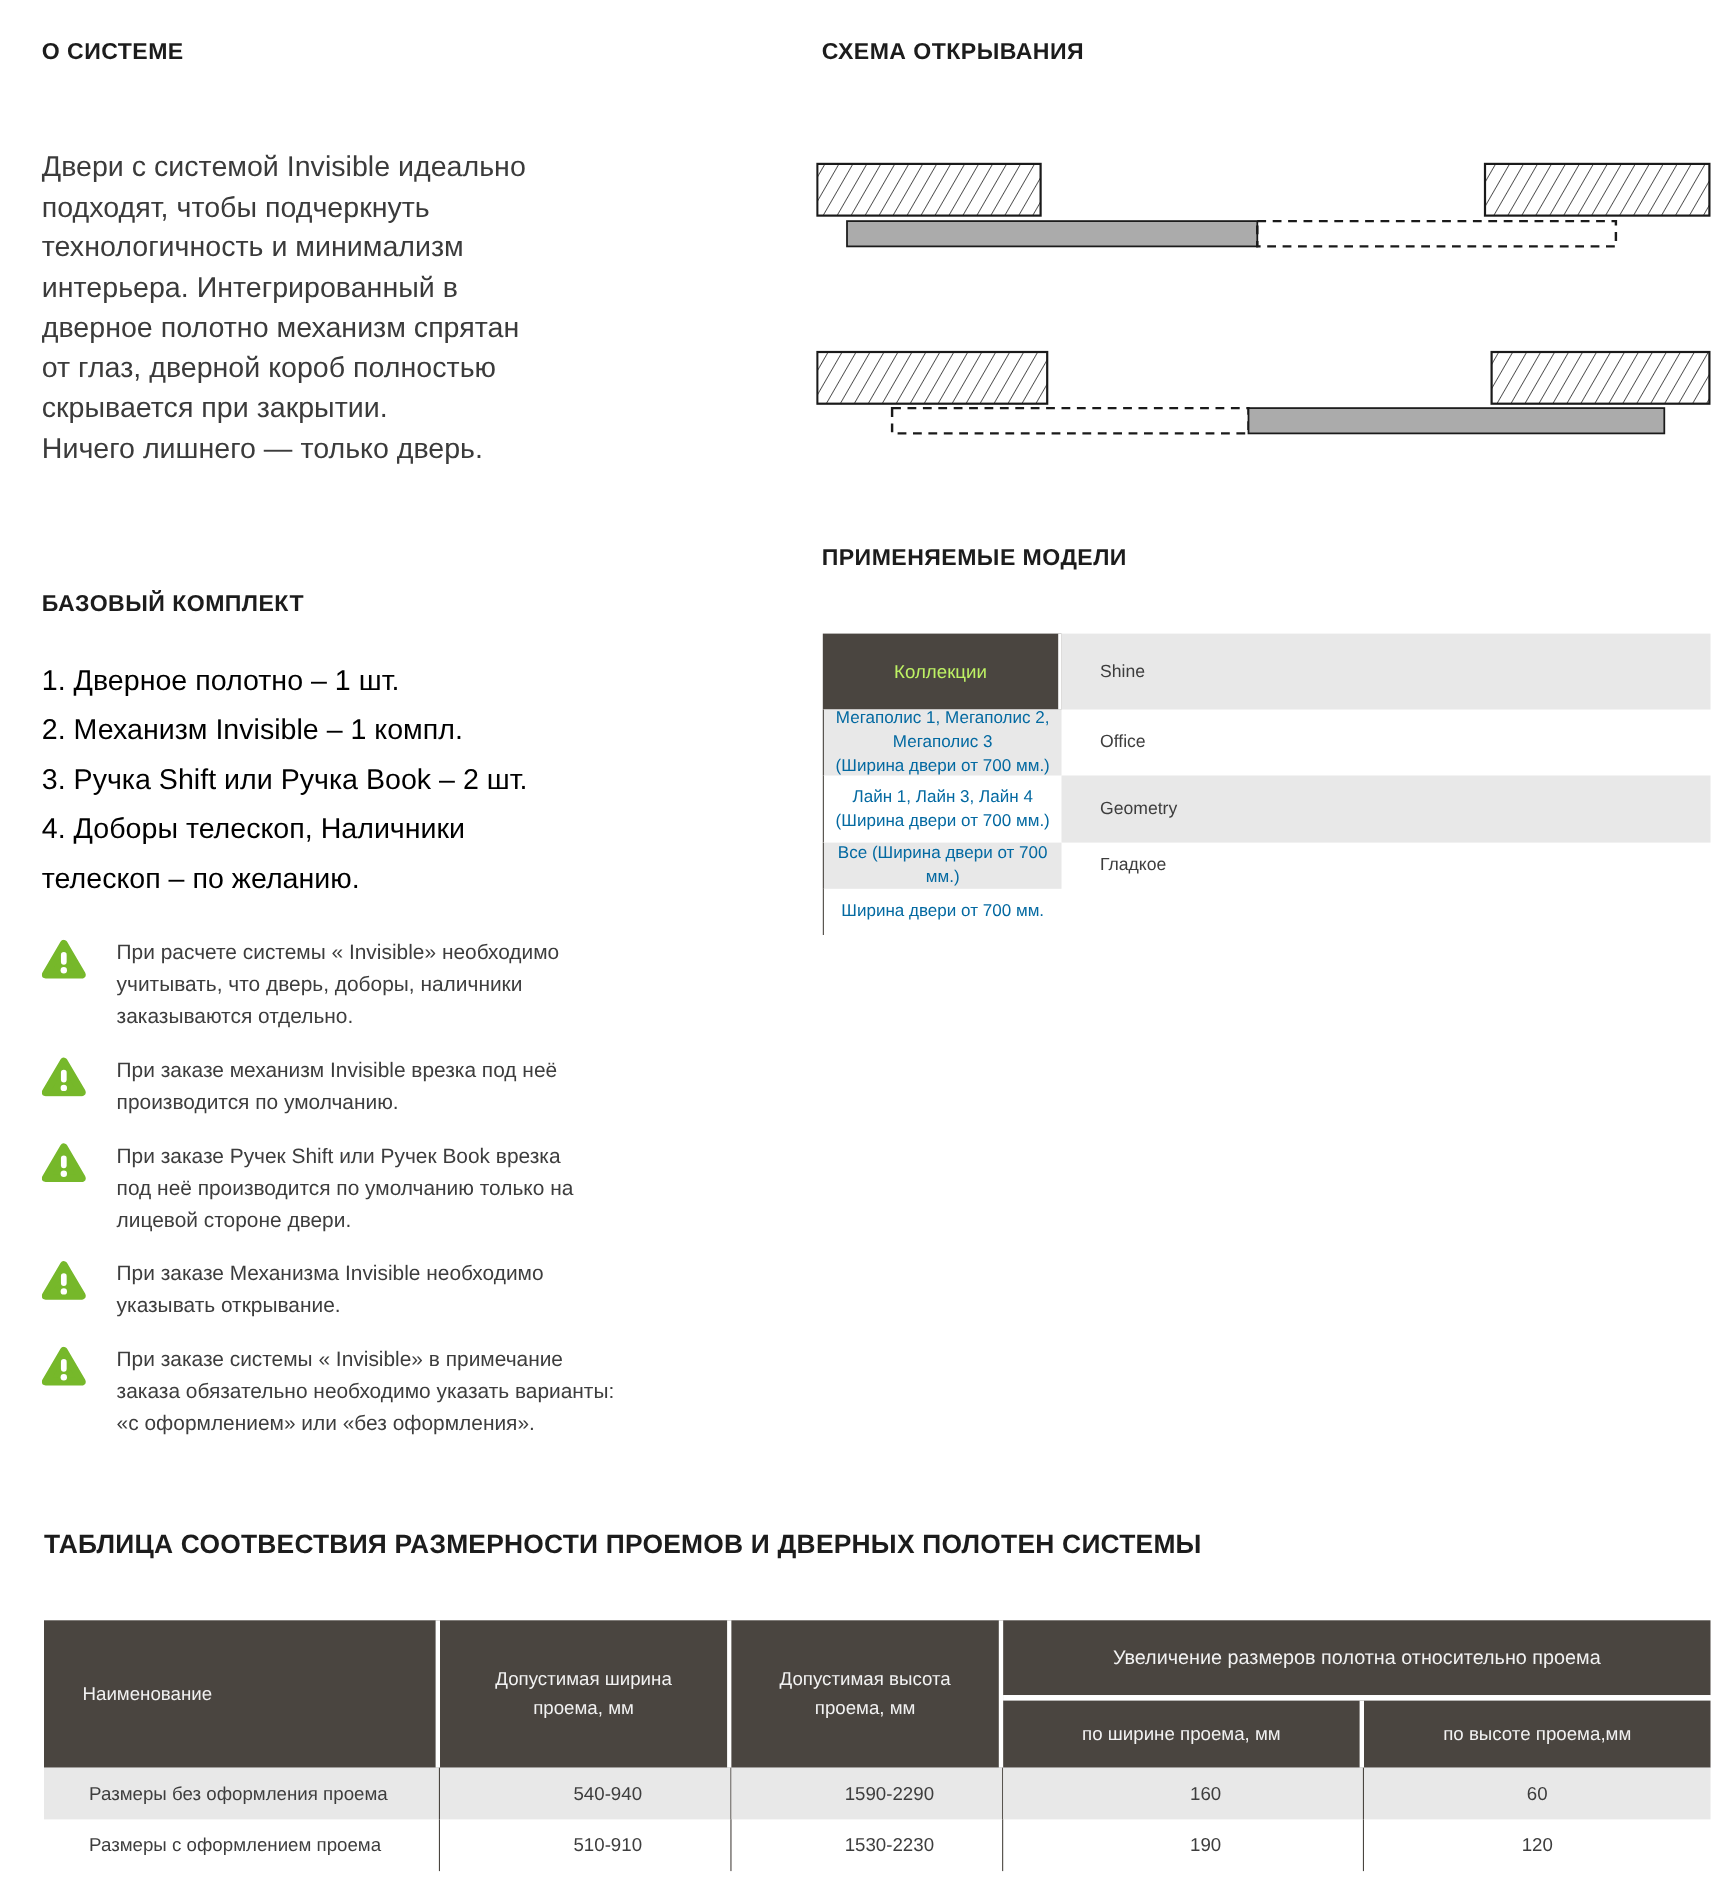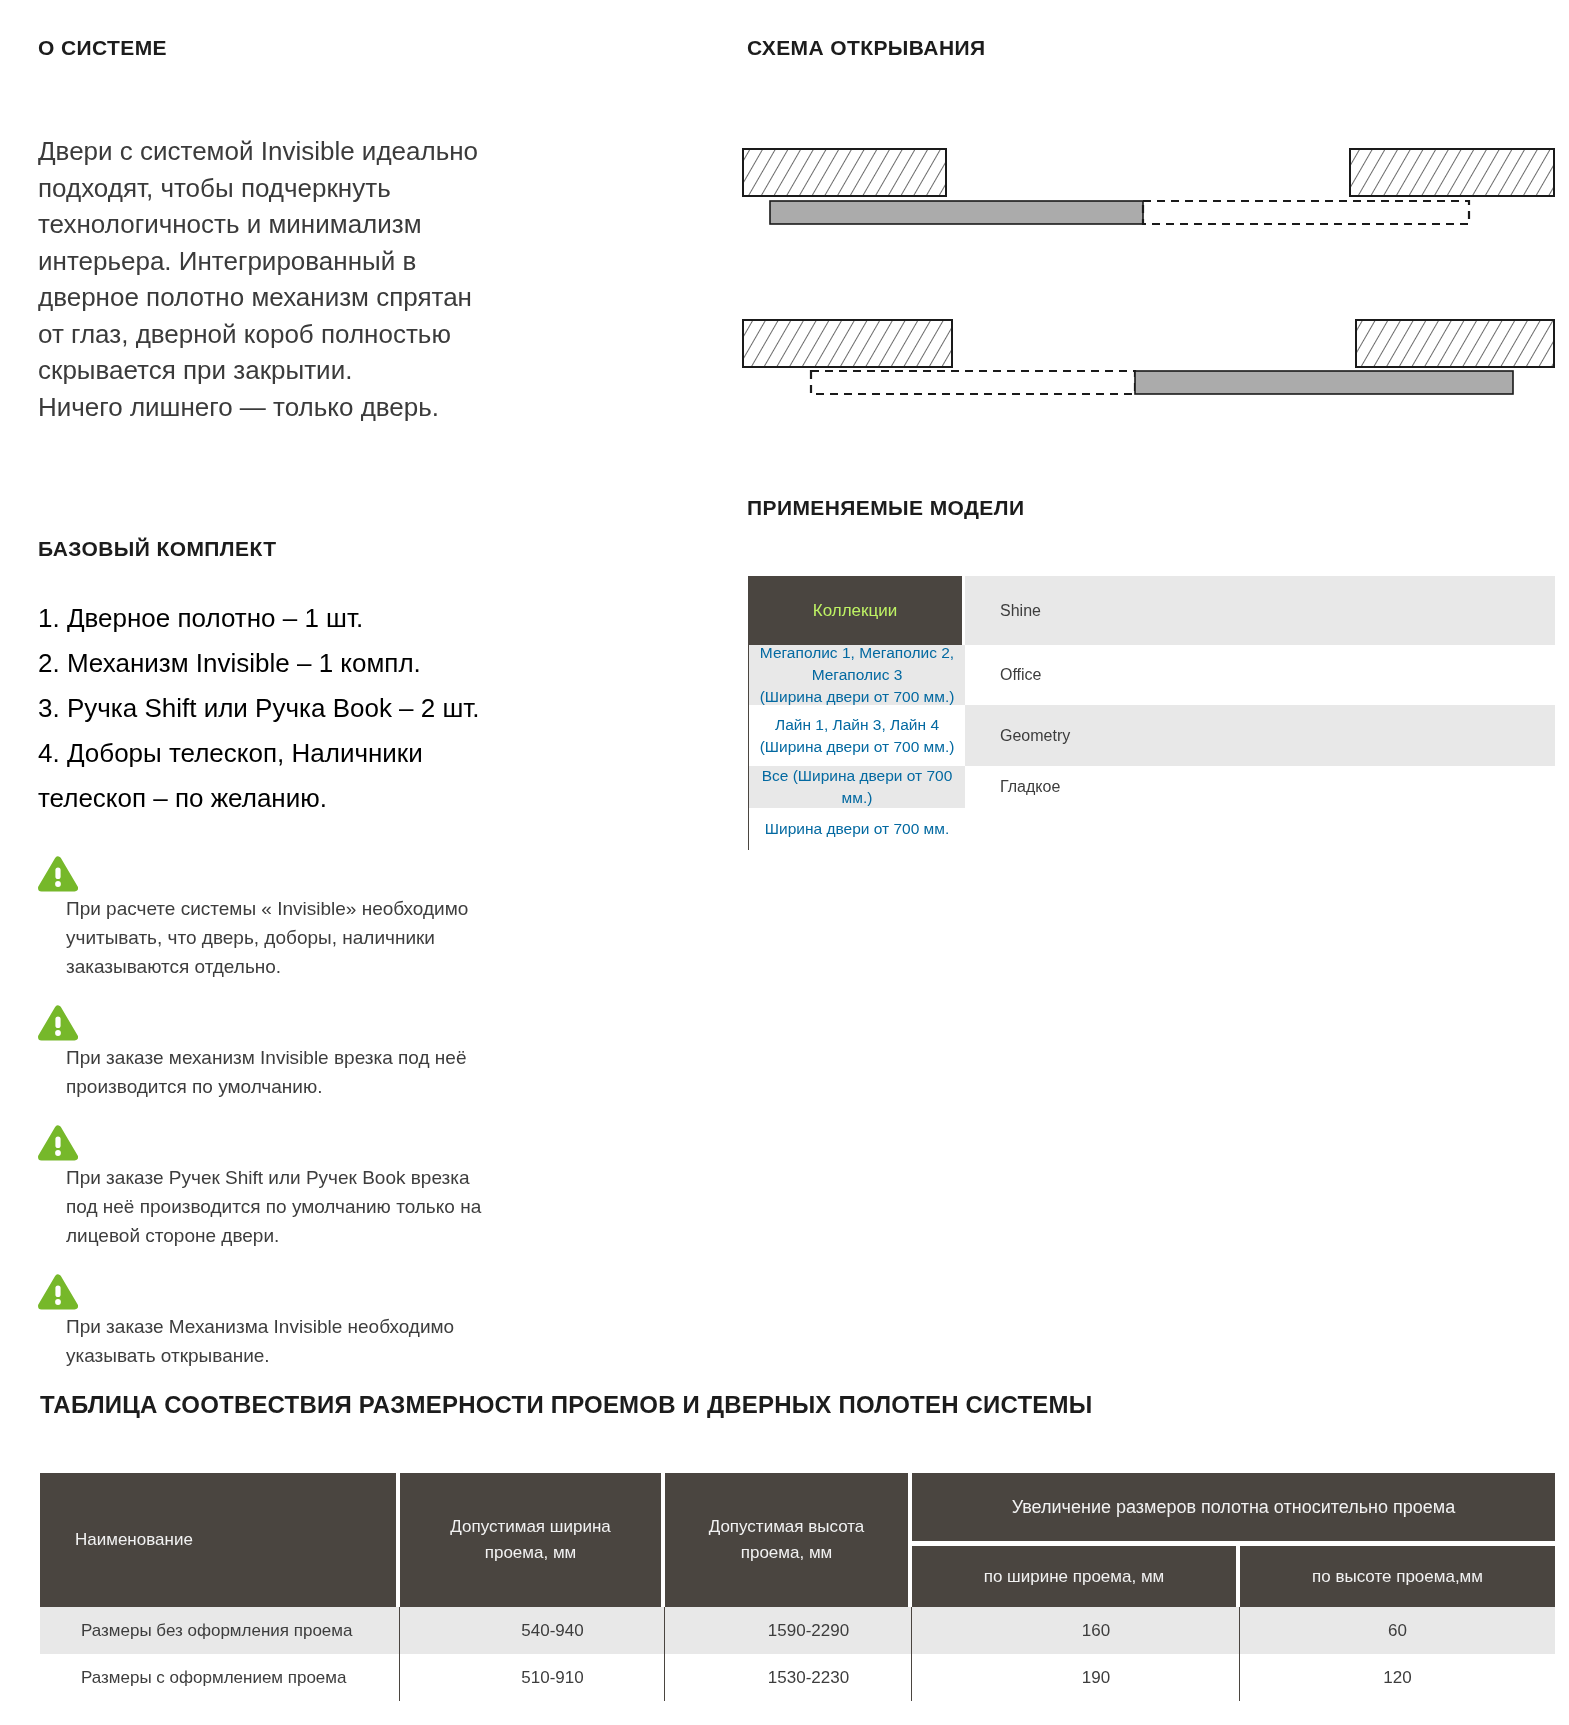--- a/index.html
+++ b/index.html
@@ -23,21 +23,21 @@
   .body-text{
     font-size:26px;line-height:36.5px;font-weight:300;
     color:#3b3b3b;white-space:pre-line;
   }
   .kit-item{
     font-size:26px;line-height:45px;font-weight:300;
     color:#000000;white-space:pre-line;
   }
   
   .warn-list{display:flex;flex-direction:column;gap:20px;width:560px;}
-  .warn-item{display:flex;align-items:flex-start;flex-direction:column;}
+  .warn-item{display:flex;align-items:flex-start;}
   .warn-icon{flex:0 0 40px;margin-top:2px;}
   .warn-text{
     margin-left:28px;font-size:19px;line-height:29px;
     color:#3d3d3d;white-space:pre-line;
   }
   
   .m-table{
     display:grid;width:807px;
     grid-template-columns:217px 590px;
     grid-template-rows:69px 60px 61px 42px 42px;
@@ -141,20 +141,30 @@
 лицевой стороне двери.</div>
     </div>
     <div class="warn-item">
       <svg class="warn-icon" width="40" height="36" viewBox="0 0 40 36">
         <polygon points="20,4 36.5,32 3.5,32" fill="#76b82a" stroke="#76b82a" stroke-width="7" stroke-linejoin="round"></polygon>
         <rect x="17.4" y="11.5" width="5.2" height="11.5" rx="2.6" fill="#ffffff"></rect>
         <circle cx="20" cy="28" r="2.9" fill="#ffffff"></circle>
       </svg>
       <div class="warn-text">При заказе Механизма Invisible необходимо
 указывать открывание.</div>
+    </div>
+    <div class="warn-item">
+      <svg class="warn-icon" width="40" height="36" viewBox="0 0 40 36">
+        <polygon points="20,4 36.5,32 3.5,32" fill="#76b82a" stroke="#76b82a" stroke-width="7" stroke-linejoin="round"></polygon>
+        <rect x="17.4" y="11.5" width="5.2" height="11.5" rx="2.6" fill="#ffffff"></rect>
+        <circle cx="20" cy="28" r="2.9" fill="#ffffff"></circle>
+      </svg>
+      <div class="warn-text">При заказе системы « Invisible» в примечание
+заказа обязательно необходимо указать варианты:
+«с оформлением» или «без оформления».</div>
     </div>
   </div>
 
   <h2 class="abs h-section" style="left:747px;top:36px;">СХЕМА ОТКРЫВАНИЯ</h2>
 
   <svg class="abs" style="left:742px;top:140px;" width="814" height="260" viewBox="0 0 814 260">
     <defs>
       <pattern id="hatch" width="11" height="11" patternUnits="userSpaceOnUse" patternTransform="rotate(30)">
         <line x1="0" y1="0" x2="0" y2="11" stroke="#1a1a1a" stroke-width="1.3"></line>
       </pattern>

